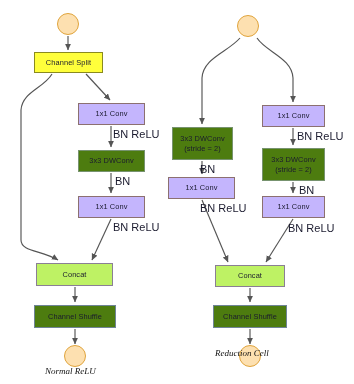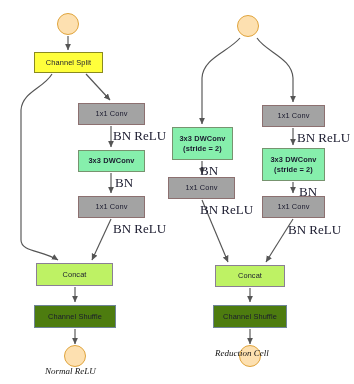--- a/index.html
+++ b/index.html
@@ -4,26 +4,26 @@
 <style>
   html,body{margin:0;padding:0;background:#ffffff;}
   body{width:354px;height:384px;overflow:hidden;font-family:"Liberation Sans",sans-serif;}
   #stage{position:relative;width:354px;height:384px;background:#fff;}
   svg#wires{position:absolute;left:0;top:0;width:354px;height:384px;pointer-events:none;}
   .node{position:absolute;box-sizing:border-box;display:flex;align-items:center;justify-content:center;
         text-align:center;line-height:1.08;color:#1a1a2e;border:1px solid #0c4a6e;
         font-size:7.4px;letter-spacing:.1px;}
   .node.two-line{line-height:1.25;}
   .n-split{background:#ffff3b;border-color:#8a8a1f;}
-  .n-conv{background:#a3a3a3;border-color:#8c7070;}
-  .n-dw{background:#86efac;border-color:#77936f;font-weight:bold;}
+  .n-conv{background:#c4b5fd;border-color:#8c7070;}
+  .n-dw{background:#4d7c0f;border-color:#77936f;}
   .n-cat{background:#bef264;border-color:#8a7f94;}
   .n-shuf{background:#4d7c0f;border-color:#6f8496;}
   .dot{position:absolute;border-radius:50%;background:#fde0b0;border:1.2px solid #e0a43c;box-sizing:border-box;}
-  .elabel{position:absolute;font-size:13px;color:#1a1a2e;white-space:nowrap;font-family:Liberation Serif, serif;}
+  .elabel{position:absolute;font-size:11px;color:#1a1a2e;white-space:nowrap;}
   .caption{position:absolute;font-family:"Liberation Serif",serif;font-style:italic;
            font-size:9px;color:#111;white-space:nowrap;}
 </style>
 </head>
 <body>
 
 <div id="stage">
 
   <svg id="wires" viewBox="0 0 354 384">
     <defs>

